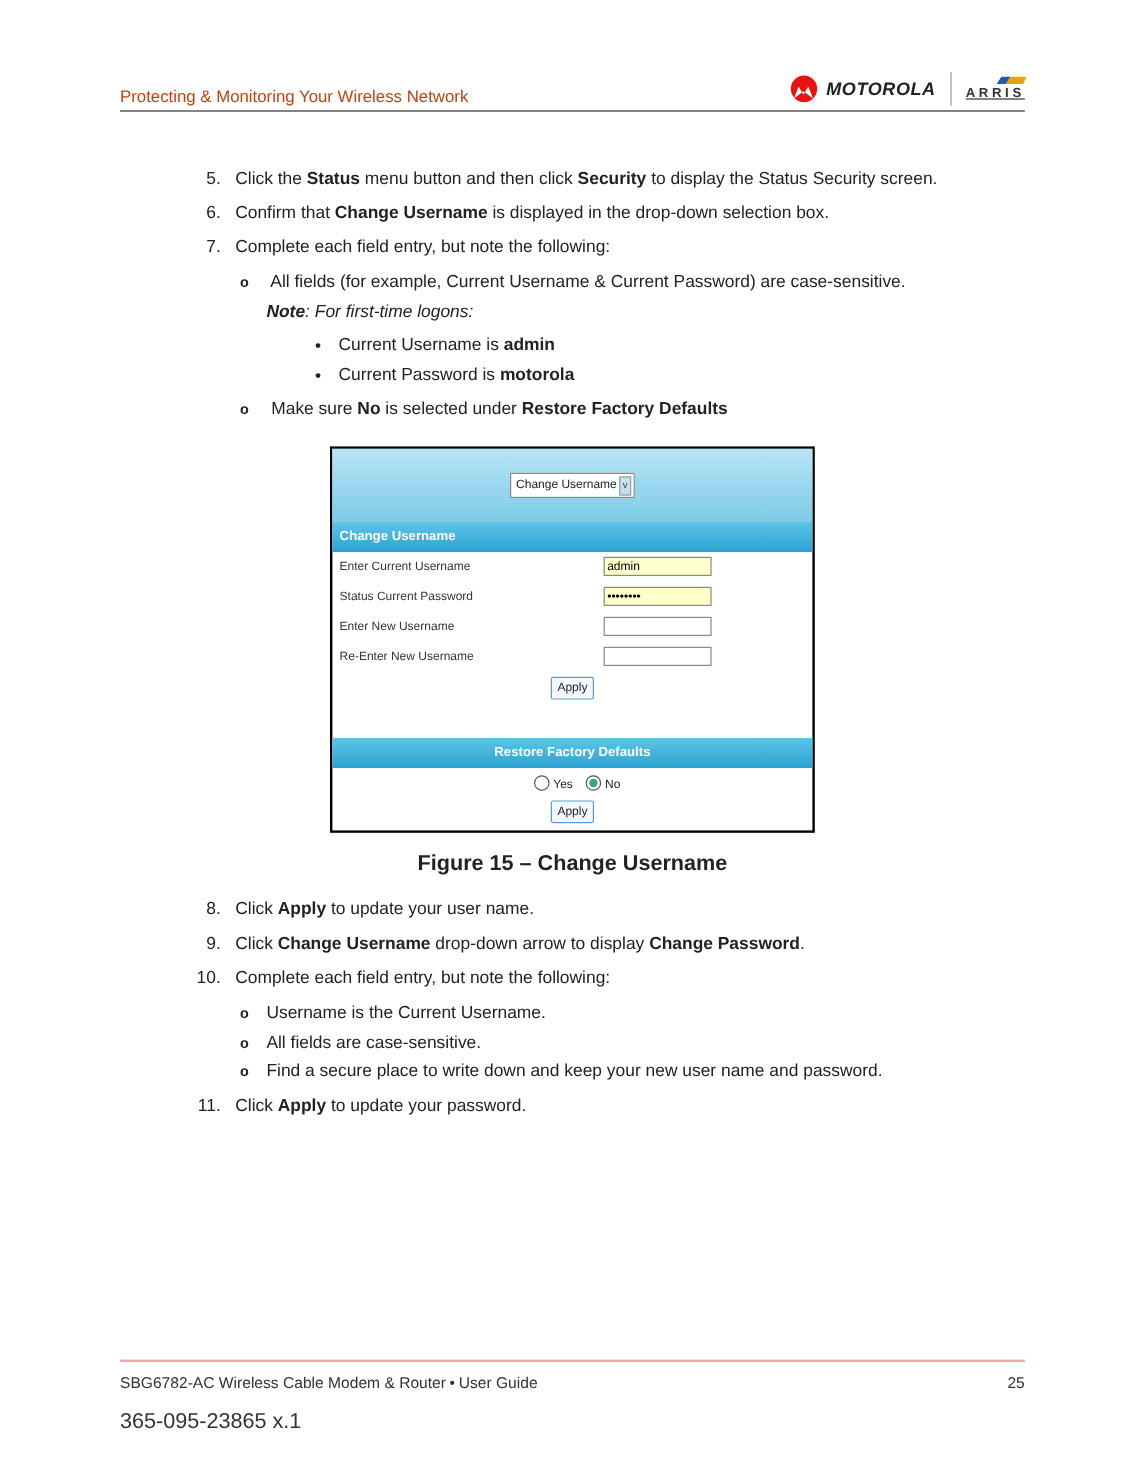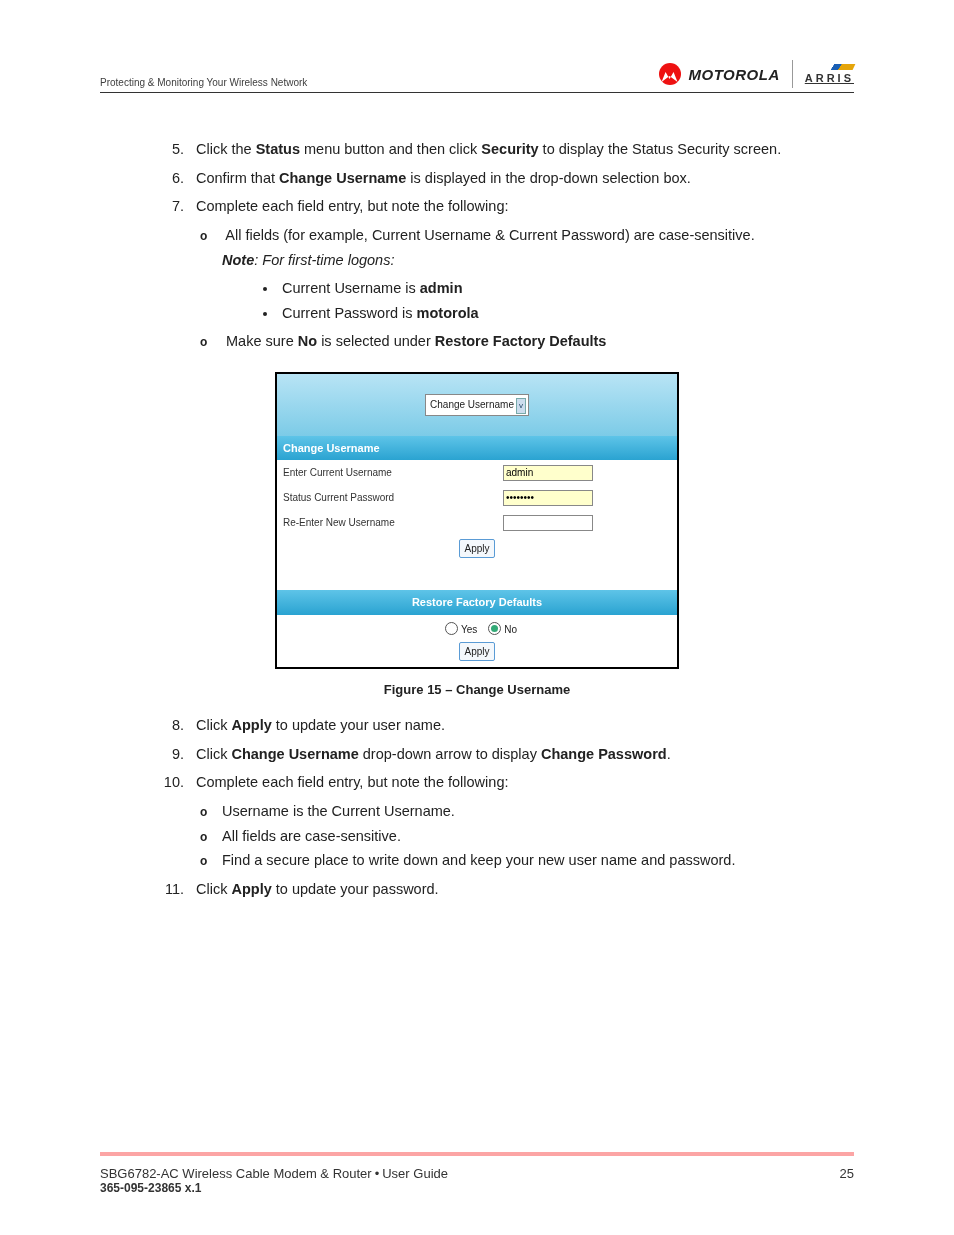--- a/index.html
+++ b/index.html
@@ -17,22 +17,22 @@
     position: relative;
   }
   .header-row {
     display: flex;
     align-items: flex-end;
     justify-content: space-between;
     border-bottom: 1px solid #333;
     padding-bottom: 4px;
   }
   .header-title {
-    font-size: 10px;
-    color: #404040;
+    font-size: 14px;
+    color: #c2410c;
   }
   .logos { display: flex; align-items: center; gap: 8px; }
   .moto-circle {
     width: 22px; height: 22px; border-radius: 50%;
     background: #e11; position: relative;
   }
   .moto-circle::before {
     content: "";
     position: absolute; left: 3px; top: 9px;
     width: 16px; height: 10px;
@@ -67,27 +67,27 @@
     width: 84px; height:14px; font-size:10px; border:1px solid #888; padding:0 2px; box-sizing:content-box;
   }
   .form-row input.filled { background:#ffffcc; }
   .apply-row { text-align:center; padding:4px 0 10px 0; }
   .apply-row.tight { padding:2px 0 6px 0; }
   .fake-btn { display:inline-block; border:1px solid #5a9bd5; background:#f4f8fc; font-size:10px; padding:0px 4px; border-radius:2px; }
   .gap { height: 22px; }
   .radio-row { text-align:center; padding:6px 0 2px 0; font-size:10px; }
   .radio-row .r { display:inline-block; width:11px; height:11px; border:1px solid #555; border-radius:50%; vertical-align:-2px; margin:0 3px 0 8px; position:relative;}
   .radio-row .r.on::after{ content:""; position:absolute; left:2px; top:2px; width:7px; height:7px; background:#3a7; border-radius:50%; }
-  .figure-caption { font-weight:bold; font-size:13px; margin-top:10px; }
+  .figure-caption { font-weight:bold; font-size:18px; margin-top:10px; }
   .footer {
     position:absolute; bottom:40px; left:100px; right:100px;
-    border-top:4px solid #fca5a5; padding-top:10px; font-size:13px; color:#333;
+    border-top:2px solid #fca5a5; padding-top:10px; font-size:13px; color:#333;
   }
   .footer-row { display:flex; justify-content:space-between; }
-  .docnum { font-size:12px;font-weight:bold; }
+  .docnum { margin-top:14px; font-size:18px; }
   .middot { padding: 0 3px; }
 </style>
 </head>
 <body>
 
 <div class="page">
   <div class="header-row">
     <div class="header-title">Protecting &amp; Monitoring Your Wireless Network</div>
     <div class="logos">
       <span class="moto-circle"></span>
@@ -133,20 +133,24 @@
         <div class="cyan-bar">Change Username</div>
         <div class="form-row">
           <span class="lbl">Enter Current Username</span>
           <input type="text" class="filled" value="admin" style="">
         </div>
         <div class="form-row">
           <span class="lbl">Status Current Password</span>
           <input type="text" class="filled" value="••••••••" style="">
         </div>
         <div class="form-row">
+          <span class="lbl">Enter New Username</span>
+          <input type="text" style="">
+        </div>
+        <div class="form-row">
           <span class="lbl">Re-Enter New Username</span>
           <input type="text" style="">
         </div>
         <div class="apply-row">
           <span class="fake-btn">Apply</span>
         </div>
         <div class="gap"></div>
         <div class="cyan-bar center">Restore Factory Defaults</div>
         <div class="radio-row">
           <span class="r"></span><span>Yes</span>

